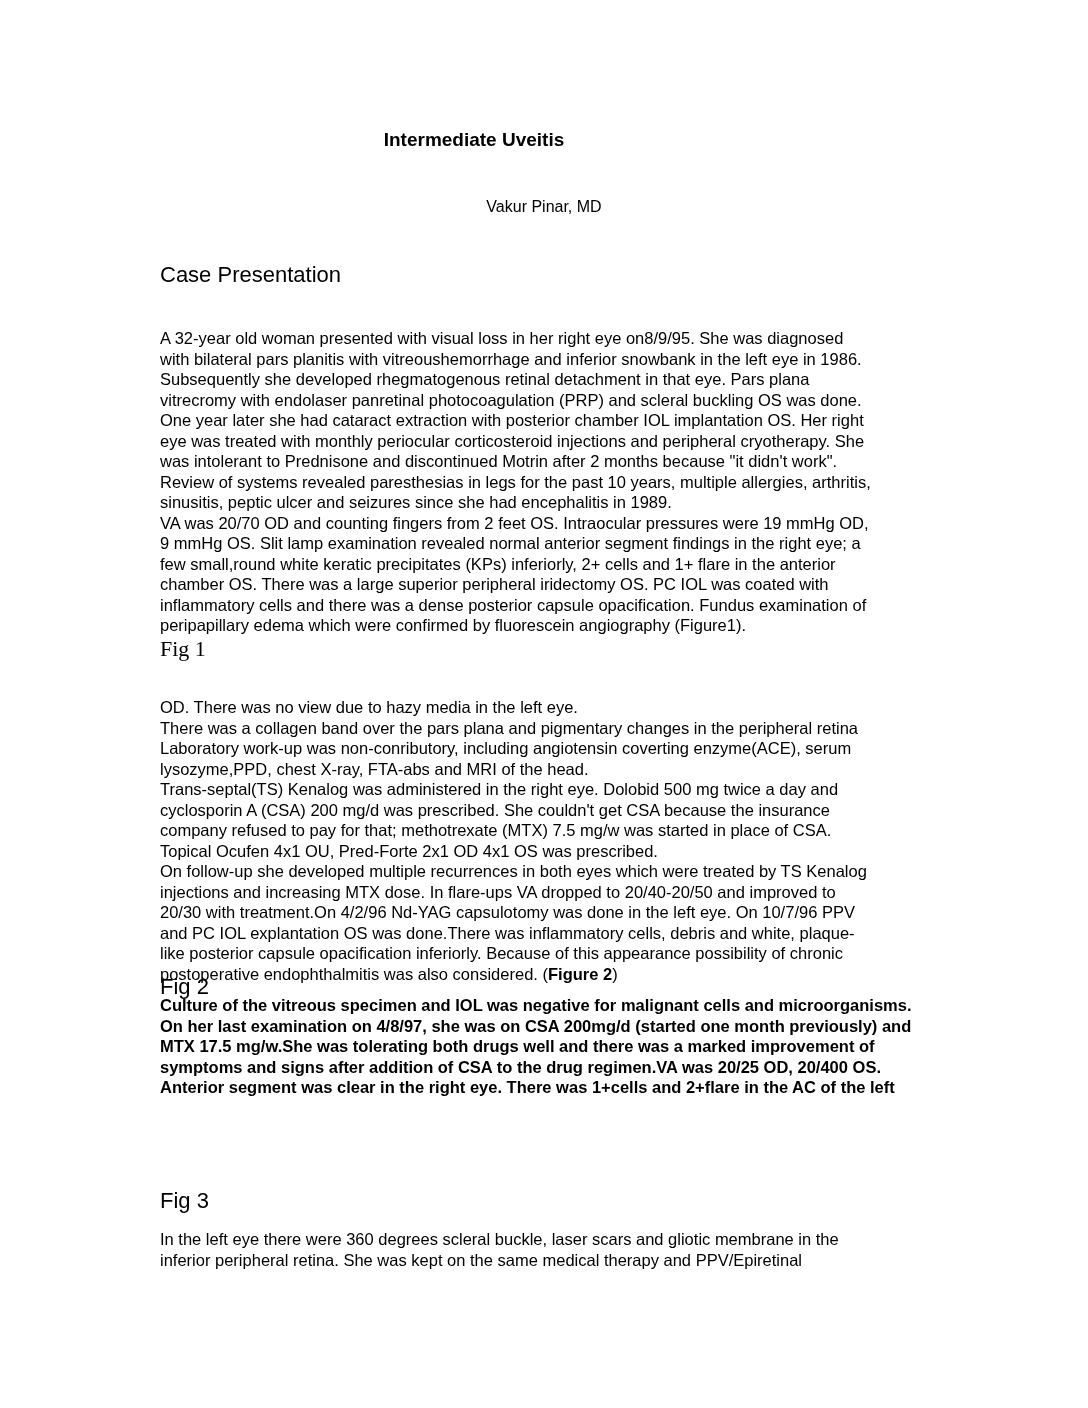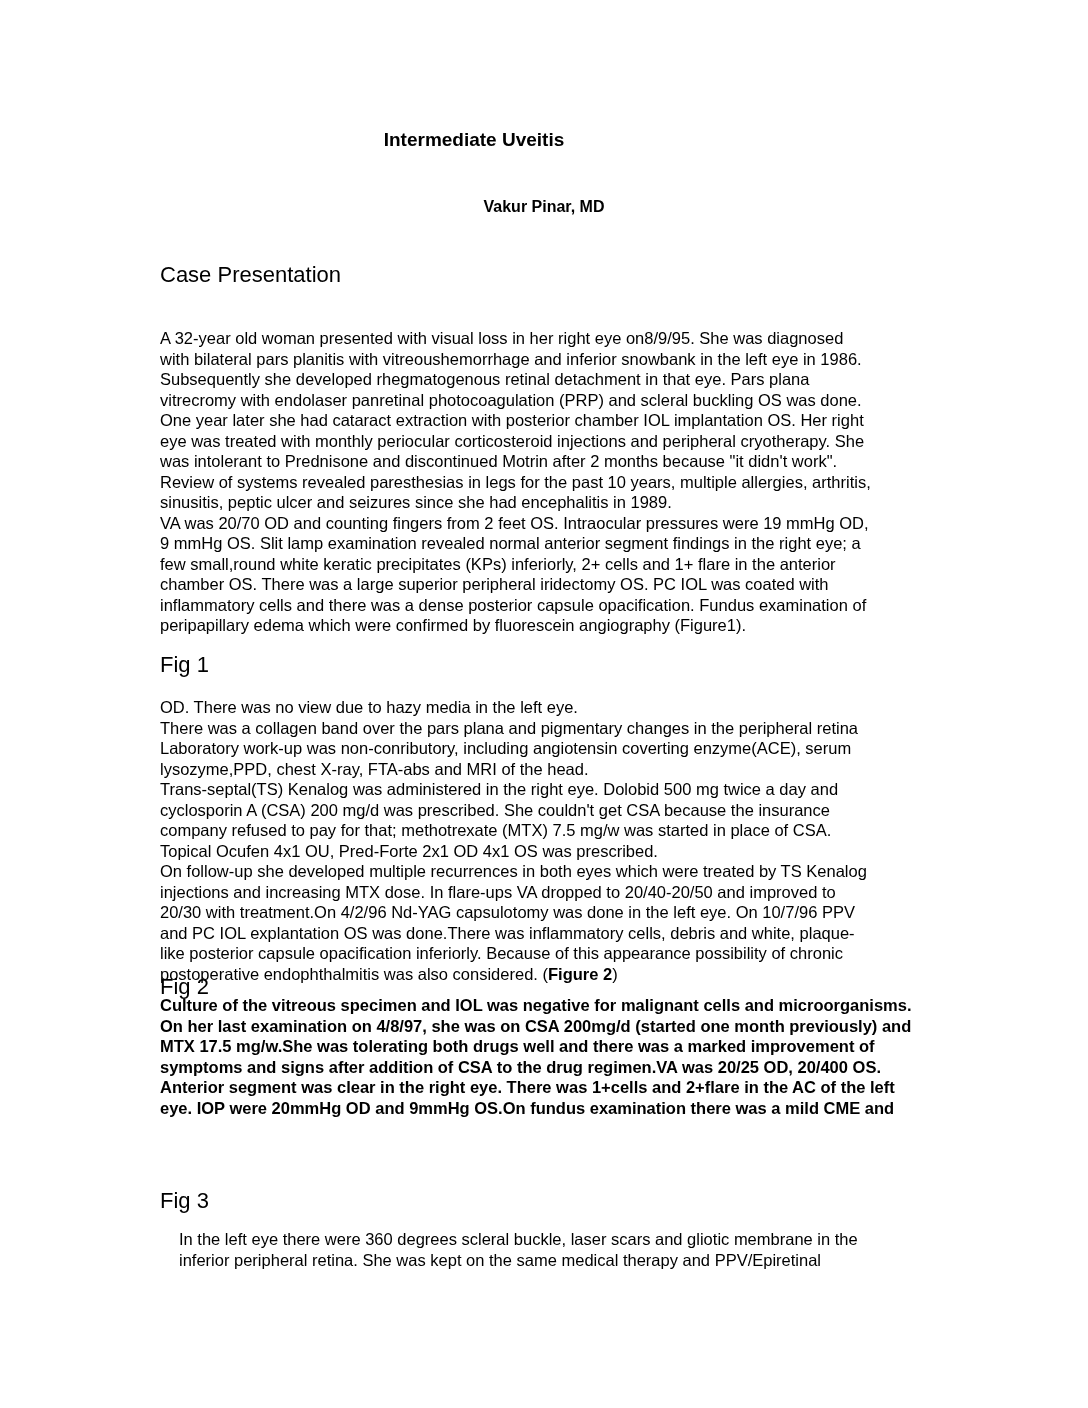--- a/index.html
+++ b/index.html
@@ -2,21 +2,21 @@
 <html><head>
 <meta charset="utf-8">
 <style>
   html, body { margin: 0; padding: 0; background: #ffffff; }
   body { width: 1088px; height: 1408px; position: relative; overflow: hidden;
          font-family: "Liberation Sans", sans-serif; color: #000; }
   .page { position: absolute; left: 0; top: 0; width: 1088px; height: 1408px; }
   .title { position: absolute; top: 129px; left: 0; width: 948px; text-align: center;
            font-weight: bold; font-size: 19px; }
   .author { position: absolute; top: 198px; left: 0; width: 1088px; text-align: center;
-            font-weight: bold; font-size: 16px; }
+            font-weight: normal; font-size: 16px; }
   .block { position: absolute; left: 160px; width: 800px; font-size: 16.5px; line-height: 20.5px;
            white-space: nowrap; }
   .line { display: block; height: 20.5px; }
   .heading { position: absolute; left: 160px; font-size: 22px; }
   b { font-weight: bold; }
 </style>
 </head>
 <body>
 
 <div class="page">
@@ -36,21 +36,21 @@
     <span class="line">Review of systems revealed paresthesias in legs for the past 10 years, multiple allergies, arthritis,</span>
     <span class="line">sinusitis, peptic ulcer and seizures since she had encephalitis in 1989.</span>
     <span class="line">VA was 20/70 OD and counting fingers from 2 feet OS. Intraocular pressures were 19 mmHg OD,</span>
     <span class="line">9 mmHg OS. Slit lamp examination revealed normal anterior segment findings in the right eye; a</span>
     <span class="line">few small,round white keratic precipitates (KPs) inferiorly, 2+ cells and 1+ flare in the anterior</span>
     <span class="line">chamber OS. There was a large superior peripheral iridectomy OS. PC IOL was coated with</span>
     <span class="line">inflammatory cells and there was a dense posterior capsule opacification. Fundus examination of</span>
     <span class="line">peripapillary edema which were confirmed by fluorescein angiography (Figure1).</span>
   </div>
 
-  <div class="heading" style="top:652px;">Fig 1</div>
+  <div class="heading" style="top:636px;font-family:Liberation Serif, serif;">Fig 1</div>
 
   <div class="block" style="top:697px;">
     <span class="line">OD. There was no view due to hazy media in the left eye.</span>
     <span class="line">There was a collagen band over the pars plana and pigmentary changes in the peripheral retina</span>
     <span class="line">Laboratory work-up was non-conributory, including angiotensin coverting enzyme(ACE), serum</span>
     <span class="line">lysozyme,PPD, chest X-ray, FTA-abs and MRI of the head.</span>
     <span class="line">Trans-septal(TS) Kenalog was administered in the right eye. Dolobid 500 mg twice a day and</span>
     <span class="line">cyclosporin A (CSA) 200 mg/d was prescribed. She couldn't get CSA because the insurance</span>
     <span class="line">company refused to pay for that; methotrexate (MTX) 7.5 mg/w was started in place of CSA.</span>
     <span class="line">Topical Ocufen 4x1 OU, Pred-Forte 2x1 OD 4x1 OS was prescribed.</span>
@@ -63,22 +63,21 @@
   </div>
 
   <div class="heading" style="top:974px;">Fig 2</div>
 
   <div class="block" style="top:995px;font-weight:bold;">
     <span class="line">Culture of the vitreous specimen and IOL was negative for malignant cells and microorganisms.</span>
     <span class="line">On her last examination on 4/8/97, she was on CSA 200mg/d (started one month previously) and</span>
     <span class="line">MTX 17.5 mg/w.She was tolerating both drugs well and there was a marked improvement of</span>
     <span class="line">symptoms and signs after addition of CSA to the drug regimen.VA was 20/25 OD, 20/400 OS.</span>
     <span class="line">Anterior segment was clear in the right eye. There was 1+cells and 2+flare in the AC of the left</span>
-    <span class="line">eye. IOP were 20mmHg OD and 9mmHg OS.On fundus examination there was a mild CME and</span>
   </div>
 
   <div class="heading" style="top:1188px;">Fig 3</div>
 
-  <div class="block" style="top:1229px;margin-left:19px;">
+  <div class="block" style="top:1229px;">
     <span class="line">In the left eye there were 360 degrees scleral buckle, laser scars and gliotic membrane in the</span>
     <span class="line">inferior peripheral retina. She was kept on the same medical therapy and PPV/Epiretinal</span>
   </div>
 </div>
 
 </body></html>

